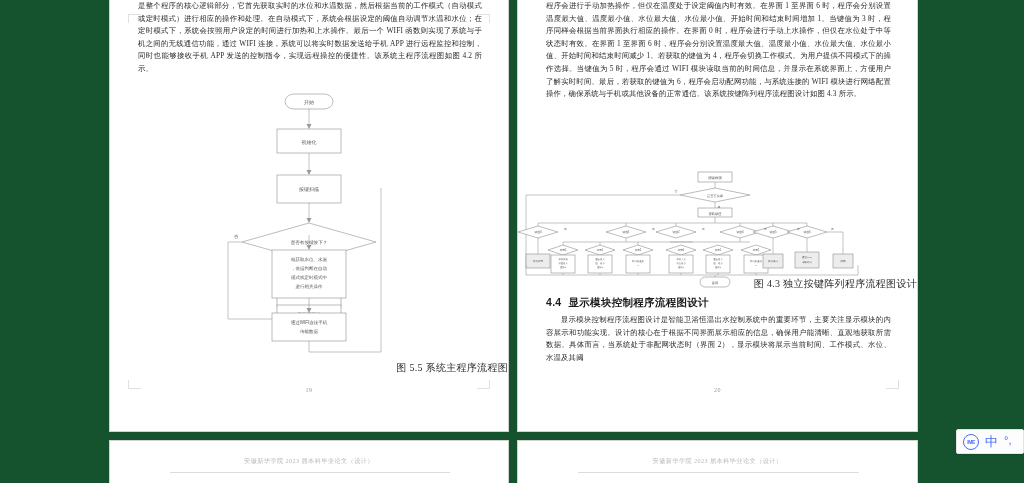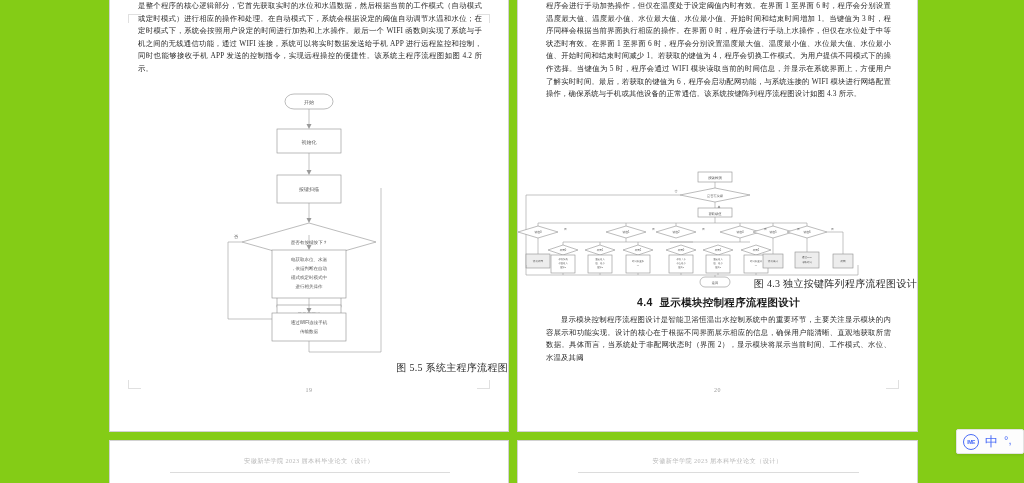--- a/index.html
+++ b/index.html
@@ -2,21 +2,21 @@
 <html><head>
 <meta charset="utf-8">
 <style>
   html,body{margin:0;padding:0;}
   body{
     width:1024px;height:483px;overflow:hidden;
     background:#e4e4e4;
     font-family:"Liberation Serif","DejaVu Serif",serif;
     position:relative;
   }
-  .viewport{position:absolute;inset:0;background:#84cc16;}
+  .viewport{position:absolute;inset:0;background:#14532d;}
 
   
   .page{
     position:absolute;background:#fff;
     box-shadow:0 0 0 1px #d2d2d2;
     overflow:hidden;
   }
   #page-left  {left:110px;top:-6px;width:398px;height:437px;}
   #page-right {left:518px;top:-6px;width:399px;height:437px;}
   #page-left-next {left:110px;top:441px;width:398px;height:60px;}
@@ -37,21 +37,20 @@
   }
   p.para.indent{text-indent:14.8px;}
 
   h2.sec{
     margin:10px 0 4px 0;
     font-size:10.5px;
     font-weight:bold;
     color:#1a1a1a;
     letter-spacing:0.3px;
     font-family:"Liberation Sans","DejaVu Sans",sans-serif;
-    text-align:center;
   }
   h2.sec .num{margin-right:7px;}
 
   .fig-cap{
     text-align:right;
     font-size:10px;
     color:#2b2b2b;
     margin-top:7px;
     letter-spacing:.3px;
   }

